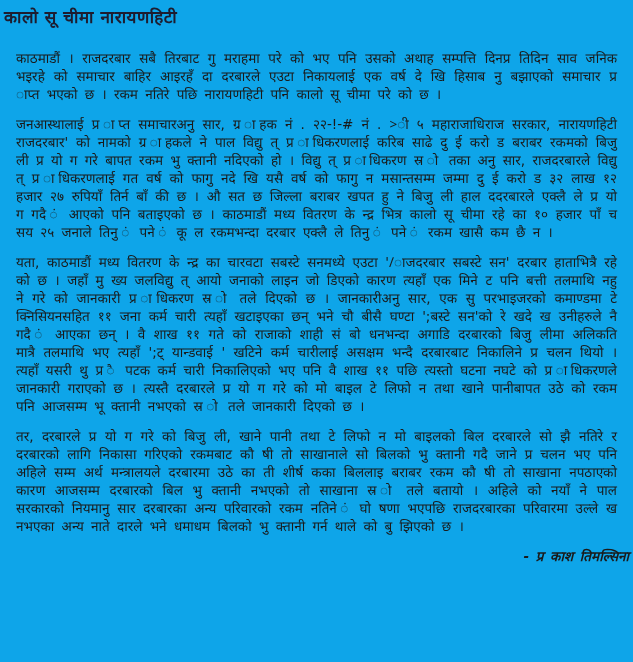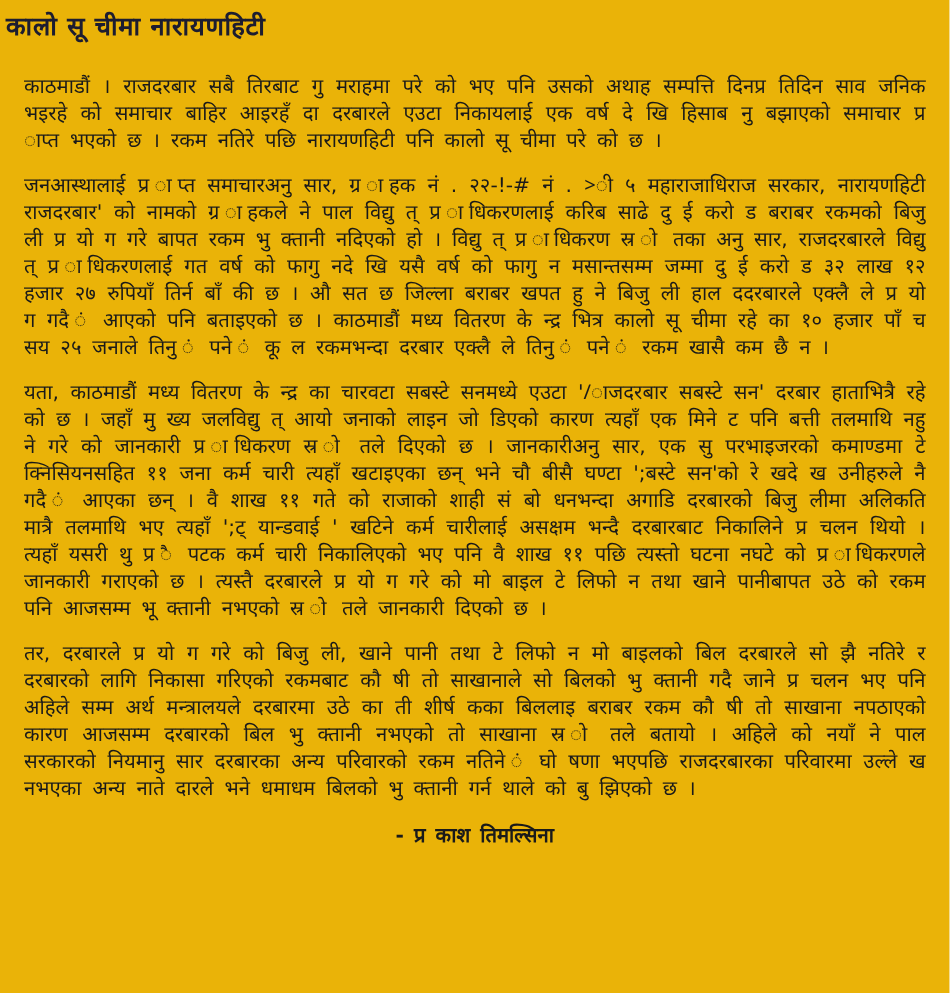--- a/index.html
+++ b/index.html
@@ -5,21 +5,21 @@
   html, body {
     margin: 0;
     padding: 0;
     background: #fdfdfd;
   }
   .page {
     position: relative;
     width: 633px;
     height: 662px;
     box-sizing: border-box;
-    background: #eab308;
+    background: #0ea5e9;
     padding: 3px 4px 0 4px;
     overflow: hidden;
     font-family: "DejaVu Sans", "Liberation Sans", sans-serif;
     color: #1c1c1c;
   }
   .article-title {
     font-size: 17px;
     font-weight: bold;
     color: #1d1d30;
     margin: 2px 0 21px 0;
@@ -34,22 +34,23 @@
     color: #1a1a1a;
   }
   .para-1 { margin-bottom: 13px; }
   .para-2 { margin-bottom: 24px; }
   .para-3 { margin-bottom: 26px; }
   .para-4 { margin-bottom: 36px; }
   .byline {
     font-size: 13.5px;
     font-weight: bold;
     color: #1a1a1a;
-    text-align: center;
+    text-align: right;
     word-spacing: 2px;
+    font-style: italic;
   }
 </style>
 </head>
 <body>
 
 <div class="page">
   <h1 class="article-title">कालो सू चीमा नारायणहिटी</h1>
 
   <div class="article-body">
     <p class="para-1">काठमाडौं । राजदरबार सबै तिरबाट गु मराहमा परे को भए पनि उसको अथाह सम्पत्ति दिनप्र तिदिन साव जनिक भइरहे को समाचार बाहिर आइरहँ दा दरबारले एउटा निकायलाई एक वर्ष दे खि हिसाब नु बझाएको समाचार प्र ाप्त भएको छ । रकम नतिरे पछि नारायणहिटी पनि कालो सू चीमा परे को छ ।</p>

